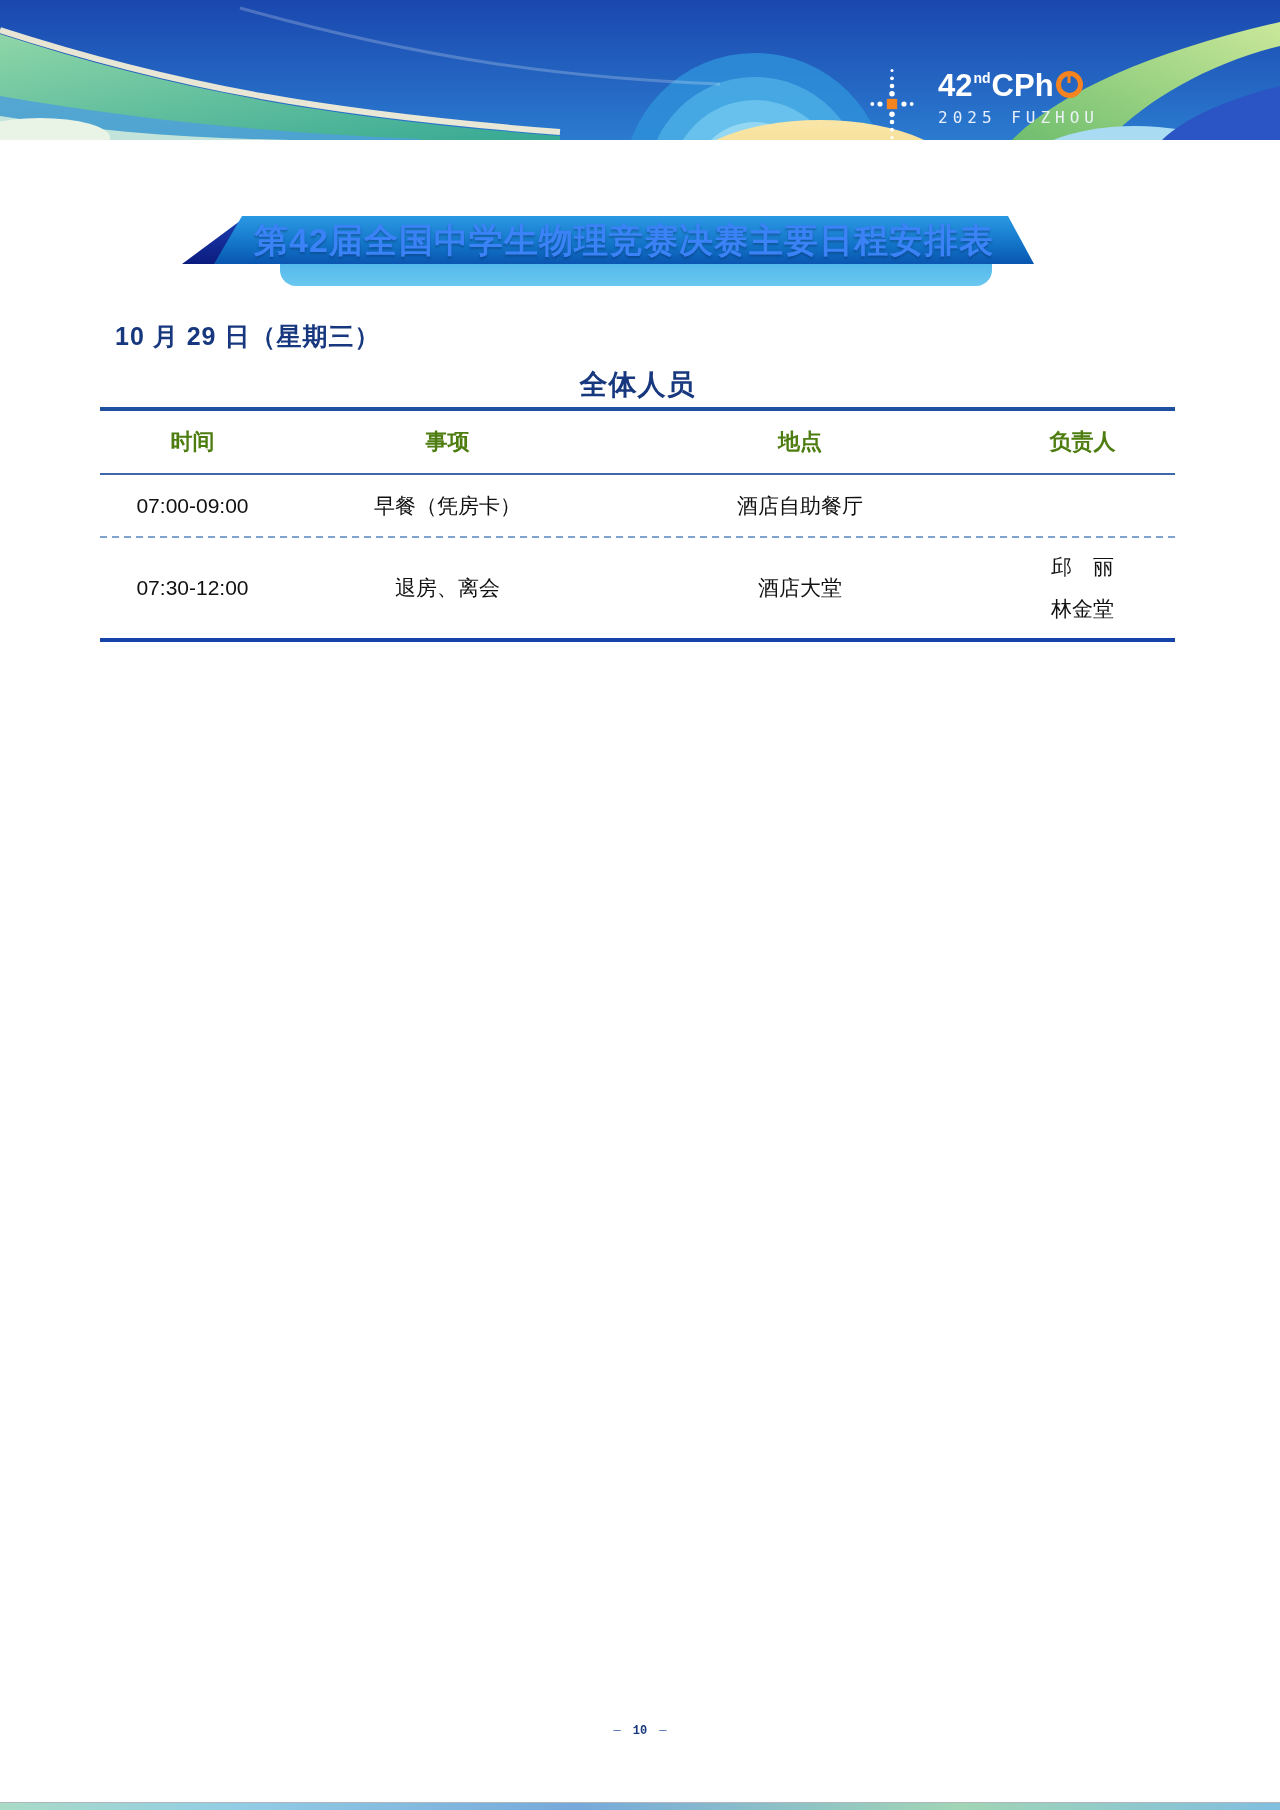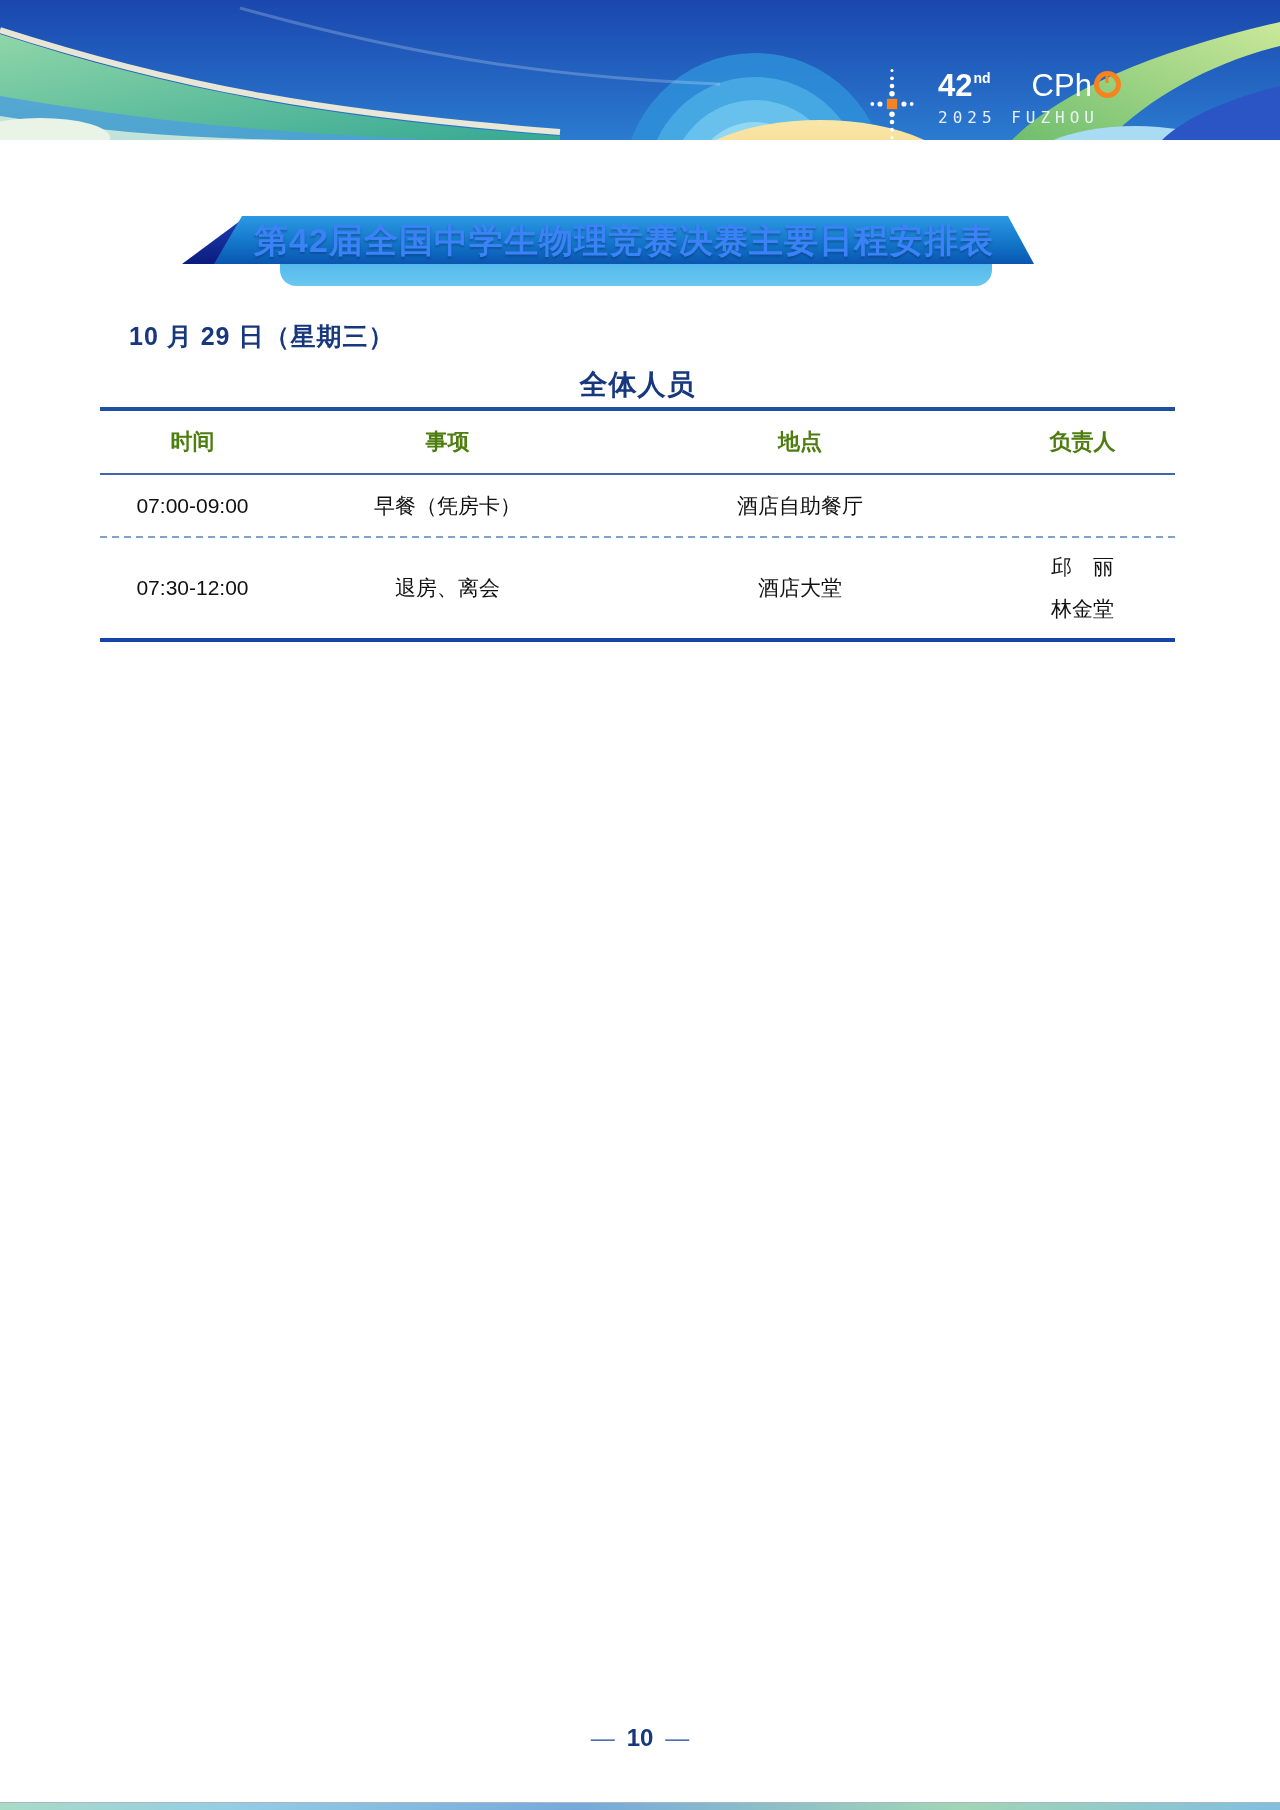--- a/index.html
+++ b/index.html
@@ -7,45 +7,45 @@
     position:relative;width:1280px;height:1810px;margin:0 auto;background:#ffffff;
     font-family:"Liberation Sans","DejaVu Sans",sans-serif;overflow:hidden;padding-left:28px;
   }
   
   .header-art{position:absolute;left:0;top:0;width:1280px;height:140px;}
   .logo{position:absolute;left:862px;top:70px;display:flex;align-items:flex-start;color:#ffffff;}
   .logo-mark{width:60px;height:72px;margin-right:16px;margin-top:-2px;}
   .logo-text-line1{display:flex;align-items:flex-start;line-height:1;}
   .logo-42{font-size:31px;font-weight:bold;letter-spacing:0;}
   .logo-nd{font-size:14px;font-weight:bold;margin:1px 1px 0 1px;}
-  .logo-cph{font-size:31px;font-weight:normal;margin-left:40px;}
+  .logo-cph{font-size:31px;font-weight:bold;}
   .o-ring{position:relative;display:inline-block;width:17px;height:17px;border:5px solid #F5831F;border-radius:50%;margin-left:2px;margin-top:1px;}
   .o-ring::after{content:"";position:absolute;left:50%;top:0;width:3px;height:7px;background:#F5831F;transform:translateX(-50%);}
   .logo-year{font-family:"DejaVu Sans Mono","Liberation Mono",monospace;font-size:16px;letter-spacing:5px;margin-top:7px;color:#F2F6FF;opacity:.95;}
   
   .banner{position:absolute;left:180px;top:208px;width:860px;height:84px;}
   .banner-title{
     position:absolute;left:214px;top:216px;width:820px;height:48px;line-height:48px;
     text-align:center;color:#3b82f6;font-size:34px;font-weight:bold;letter-spacing:1px;
     text-shadow:0 2px 2px rgba(8,40,90,.35);white-space:nowrap;
   }
   
-  .date-heading{position:absolute;left:129px;top:320px;font-size:25px;font-weight:bold;color:#17377E;letter-spacing:1px;}
+  .date-heading{position:absolute;left:115px;top:320px;font-size:25px;font-weight:bold;color:#17377E;letter-spacing:1px;}
   
   .schedule{position:absolute;left:100px;top:368px;width:1075px;}
   .sec-label{height:34px;line-height:34px;text-align:center;font-size:28px;font-weight:bold;color:#17377E;margin-bottom:5px;letter-spacing:1px;}
   .row{display:grid;grid-template-columns:185px 325px 380px 185px;align-items:center;text-align:center;}
   .t-header{height:62px;border-top:4px solid #1F4F9F;border-bottom:2px solid #3E68AA;font-size:22px;font-weight:bold;color:#4d7c0f;}
   .t-row{font-size:21px;color:#111111;}
   .r1{height:61px;}
   .dashline{height:2px;background:repeating-linear-gradient(90deg,#7FA3CE 0 7px,transparent 7px 12px);}
   .r2{height:100px;border-bottom:4px solid #1643A8;}
   .names{display:flex;flex-direction:column;justify-content:space-evenly;height:100%;}
   
-  .footer-pageno{position:absolute;left:0;top:1724px;width:1280px;text-align:center;font-size:24px;color:#17377E;}
+  .footer-pageno{position:absolute;left:0;top:1724px;width:1280px;text-align:center;font-size:12px;color:#17377E;font-family:Liberation Mono, monospace;}
   .footer-pageno .dash{color:#4A72AE;font-weight:normal;margin:0 12px;}
   .footer-pageno .num{font-weight:bold;}
   .bottom-strip{
     position:absolute;left:0;bottom:0;width:1280px;height:7px;border-top:1px solid #8A8F94;
     background:linear-gradient(90deg,#7CC9A8 0%,#5AB4D8 18%,#2E7CC8 45%,#6FC08E 75%,#3E9CD0 100%);
     opacity:.65;
   }
 </style>
 </head>
 <body>

